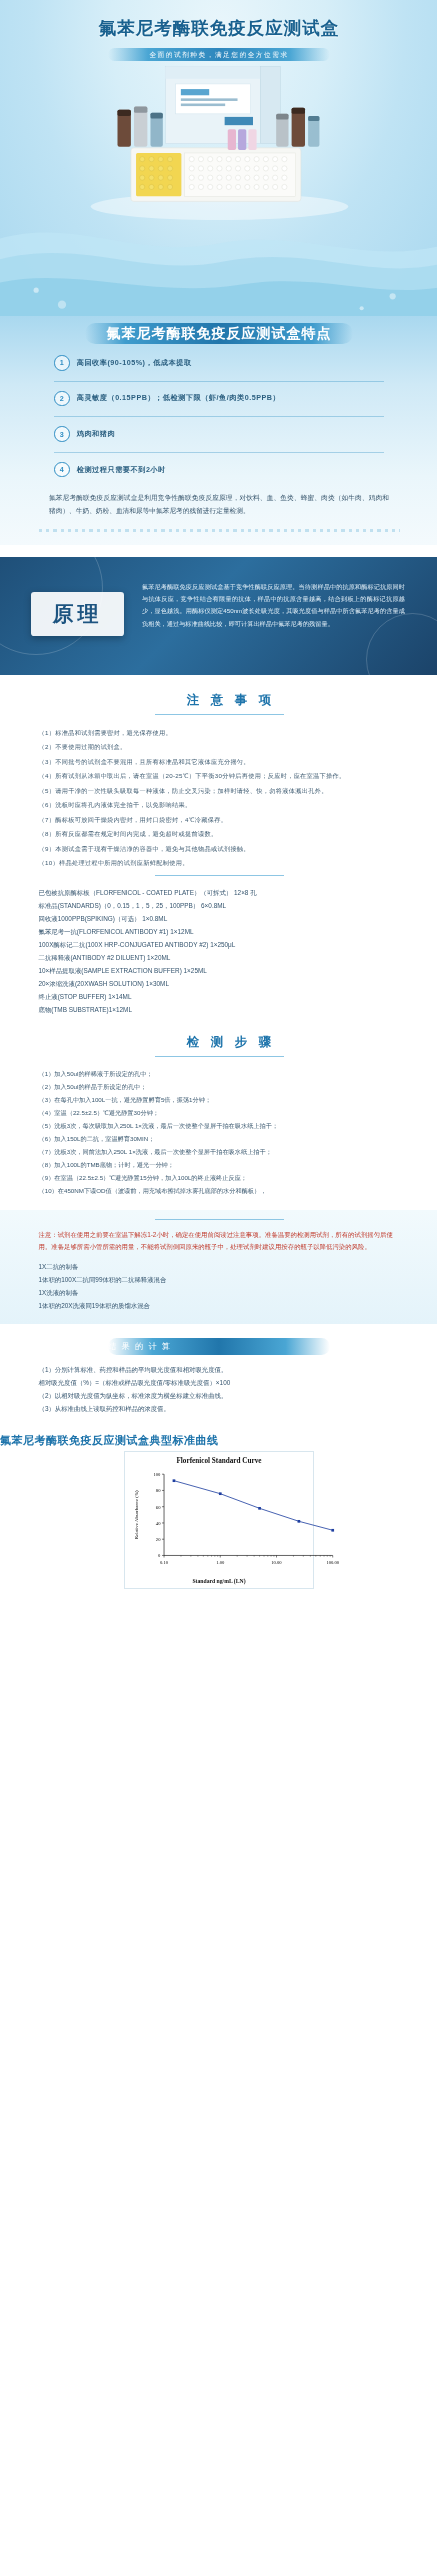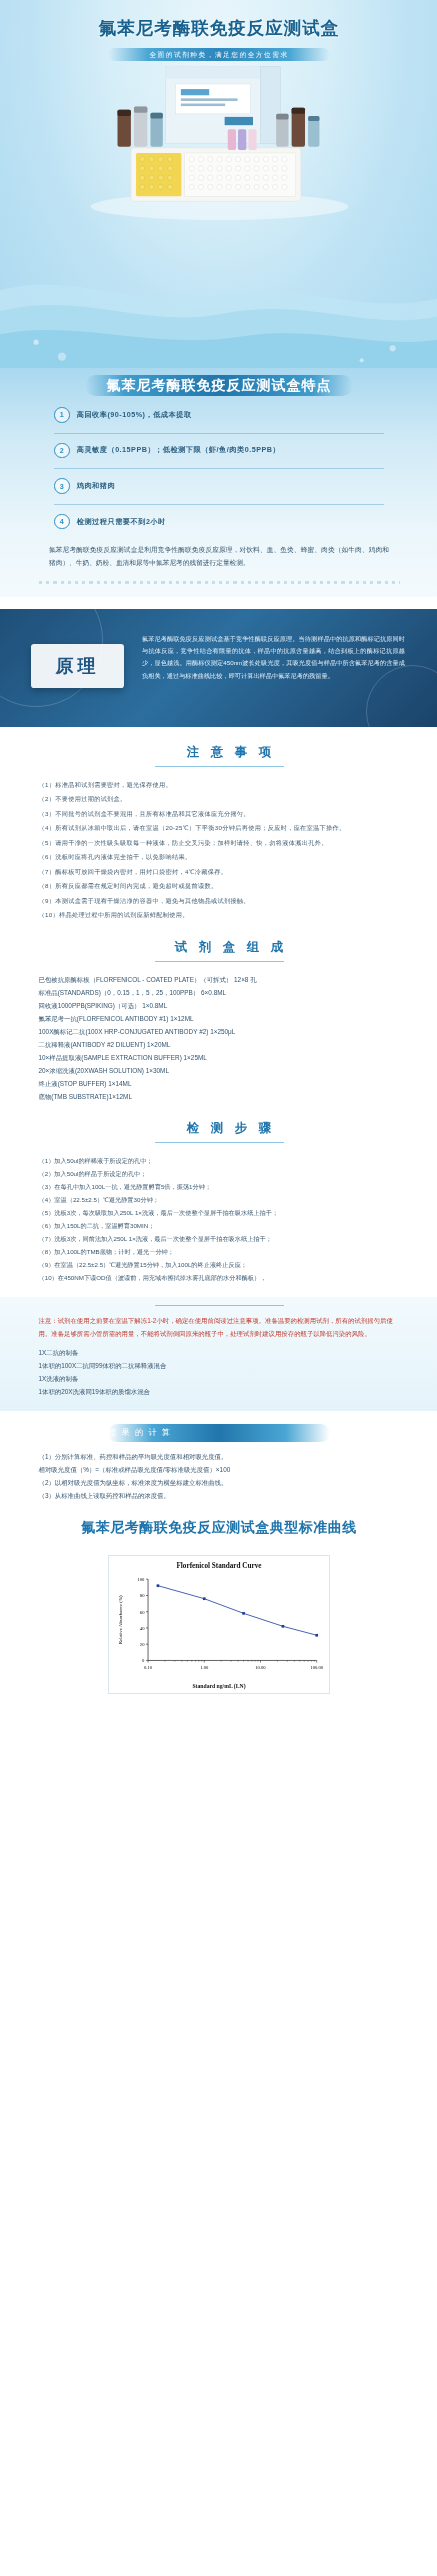--- a/index.html
+++ b/index.html
@@ -9,21 +9,21 @@
     font-family: "Liberation Sans", sans-serif;
     background: #ffffff;
     color: #2b3a4a;
   }
   .page { width:438px; position:relative; overflow:hidden; }
 
   
   .hero {
     position: relative;
     width: 438px;
-    height: 368px;
+    height: 316px;
     background:
       radial-gradient(ellipse at 50% 10%, #e9f6fb 0%, #d6eef8 35%, #bfe3f4 60%, #a9d8ef 100%);
     overflow: hidden;
   }
   .hero-waves {
     position:absolute; left:0; right:0; bottom:0; height:155px;
   }
   .hero-title {
     position: relative;
     text-align:center;
@@ -105,21 +105,21 @@
     margin-top: 11.3px;
     background: linear-gradient(135deg,#1f4f78 0%, #2c6e9e 45%, #1b4369 100%);
     overflow:hidden;
   }
   .principle-badge {
     position:absolute; left: 31px; top: 35px;
     width: 93px; height: 44px;
     background: rgba(255,255,255,.92);
     border-radius: 3.1px;
     display:flex; align-items:center; justify-content:center;
-    color:#1d5480; font-size: 18px; font-weight:bold; letter-spacing: 4.1px;
+    color:#1d5480; font-size: 21px; font-weight:bold; letter-spacing: 4.1px;
     box-shadow: 0 2.1px 7.2px rgba(0,0,0,.25);
     text-align: center;
   }
   .principle-text {
     position:absolute; left: 142px; top: 24px; width: 263px;
     font-size: 6.2px; line-height: 12.4px; color:#e6f2fa; text-align:justify;
   }
   .principle-circle {
     position:absolute; border-radius:50%; border:0.5px solid rgba(255,255,255,.18);
   }
@@ -158,24 +158,24 @@
   .result-bar {
     width: 222px; height: 17.5px; line-height:17.5px; margin: 13.4px auto 0;
     text-align:left; color:#fff; font-size: 8.2px; letter-spacing: 1.5px;
     background: linear-gradient(90deg, rgba(42,131,182,0) 0%, #4aa6d4 20%, #2176ab 50%, #4aa6d4 80%, rgba(42,131,182,0) 100%);
     border-radius: 8.8px;
   }
   .result-body { width: 361px; margin: 8.2px auto 0; font-size: 6.4px; line-height: 13px; color:#33536d; }
 
   
   .curve-caption {
-    text-align:center; margin-top: 17.5px; font-size: 14px; color:#1e74ab; font-weight:bold; letter-spacing:0.5px;
+    margin-top: 17.5px; font-size: 11px; color:#1e74ab; font-weight:bold; letter-spacing:0.5px;
   }
   .chart-card {
-    width: 222px; margin: 18px auto 0; background:#fff; border:0.5px solid #d8e6ee; padding: 5.2px 4.1px 4.1px;
+    width: 190px; margin: 3px auto 0; background:#fff; border:0.5px solid #d8e6ee; padding: 5.2px 4.1px 4.1px;
   }
   .chart-title { text-align:center; font-family:"Liberation Serif", serif; font-size: 7.2px; font-weight:bold; color:#111; margin-bottom:2.1px;}
   .chart-footer { text-align:center; font-family:"Liberation Serif", serif; font-size: 5.7px; font-weight:bold; color:#111; margin-top:1px; }
   .bottom-space { height: 20.6px; }
 </style>
 </head>
 <body>
 
 <div class="page">
 
@@ -354,21 +354,20 @@
       <p>（5）请用干净的一次性吸头吸取每一种液体，防止交叉污染；加样时请轻、快，勿将液体溅出孔外。</p>
       <p>（6）洗板时应将孔内液体完全拍干，以免影响结果。</p>
       <p>（7）酶标板可放回干燥袋内密封，用封口袋密封，4℃冷藏保存。</p>
       <p>（8）所有反应都需在规定时间内完成，避免超时或提前读数。</p>
       <p>（9）本测试盒需于现有干燥洁净的容器中，避免与其他物品或试剂接触。</p>
       <p>（10）样品处理过程中所用的试剂应新鲜配制使用。</p>
     </div>
   </div>
 
   <div>
-    <div class="section-title">试 剂 盒 组 成</div>
     <div class="title-underline"></div>
     <div class="kit-list">
       <div class="hang">已包被抗原酶标板（FLORFENICOL - COATED PLATE）（可拆式） 12×8 孔</div>
       <div class="hang">标准品(STANDARDS)（0，0.15，1，5，25，100PPB） 6×0.8ML</div>
       <div class="hang">回收液1000PPB(SPIKING)（可选） 1×0.8ML</div>
       <div class="hang">氟苯尼考一抗(FLORFENICOL ANTIBODY #1) 1×12ML</div>
       <div class="hang">100X酶标记二抗(100X HRP-CONJUGATED ANTIBODY #2) 1×250μL</div>
       <div class="hang">二抗稀释液(ANTIBODY #2 DILUENT) 1×20ML</div>
       <div class="hang">10×样品提取液(SAMPLE EXTRACTION BUFFER) 1×25ML</div>
       <div class="hang">20×浓缩洗液(20XWASH SOLUTION) 1×30ML</div>

